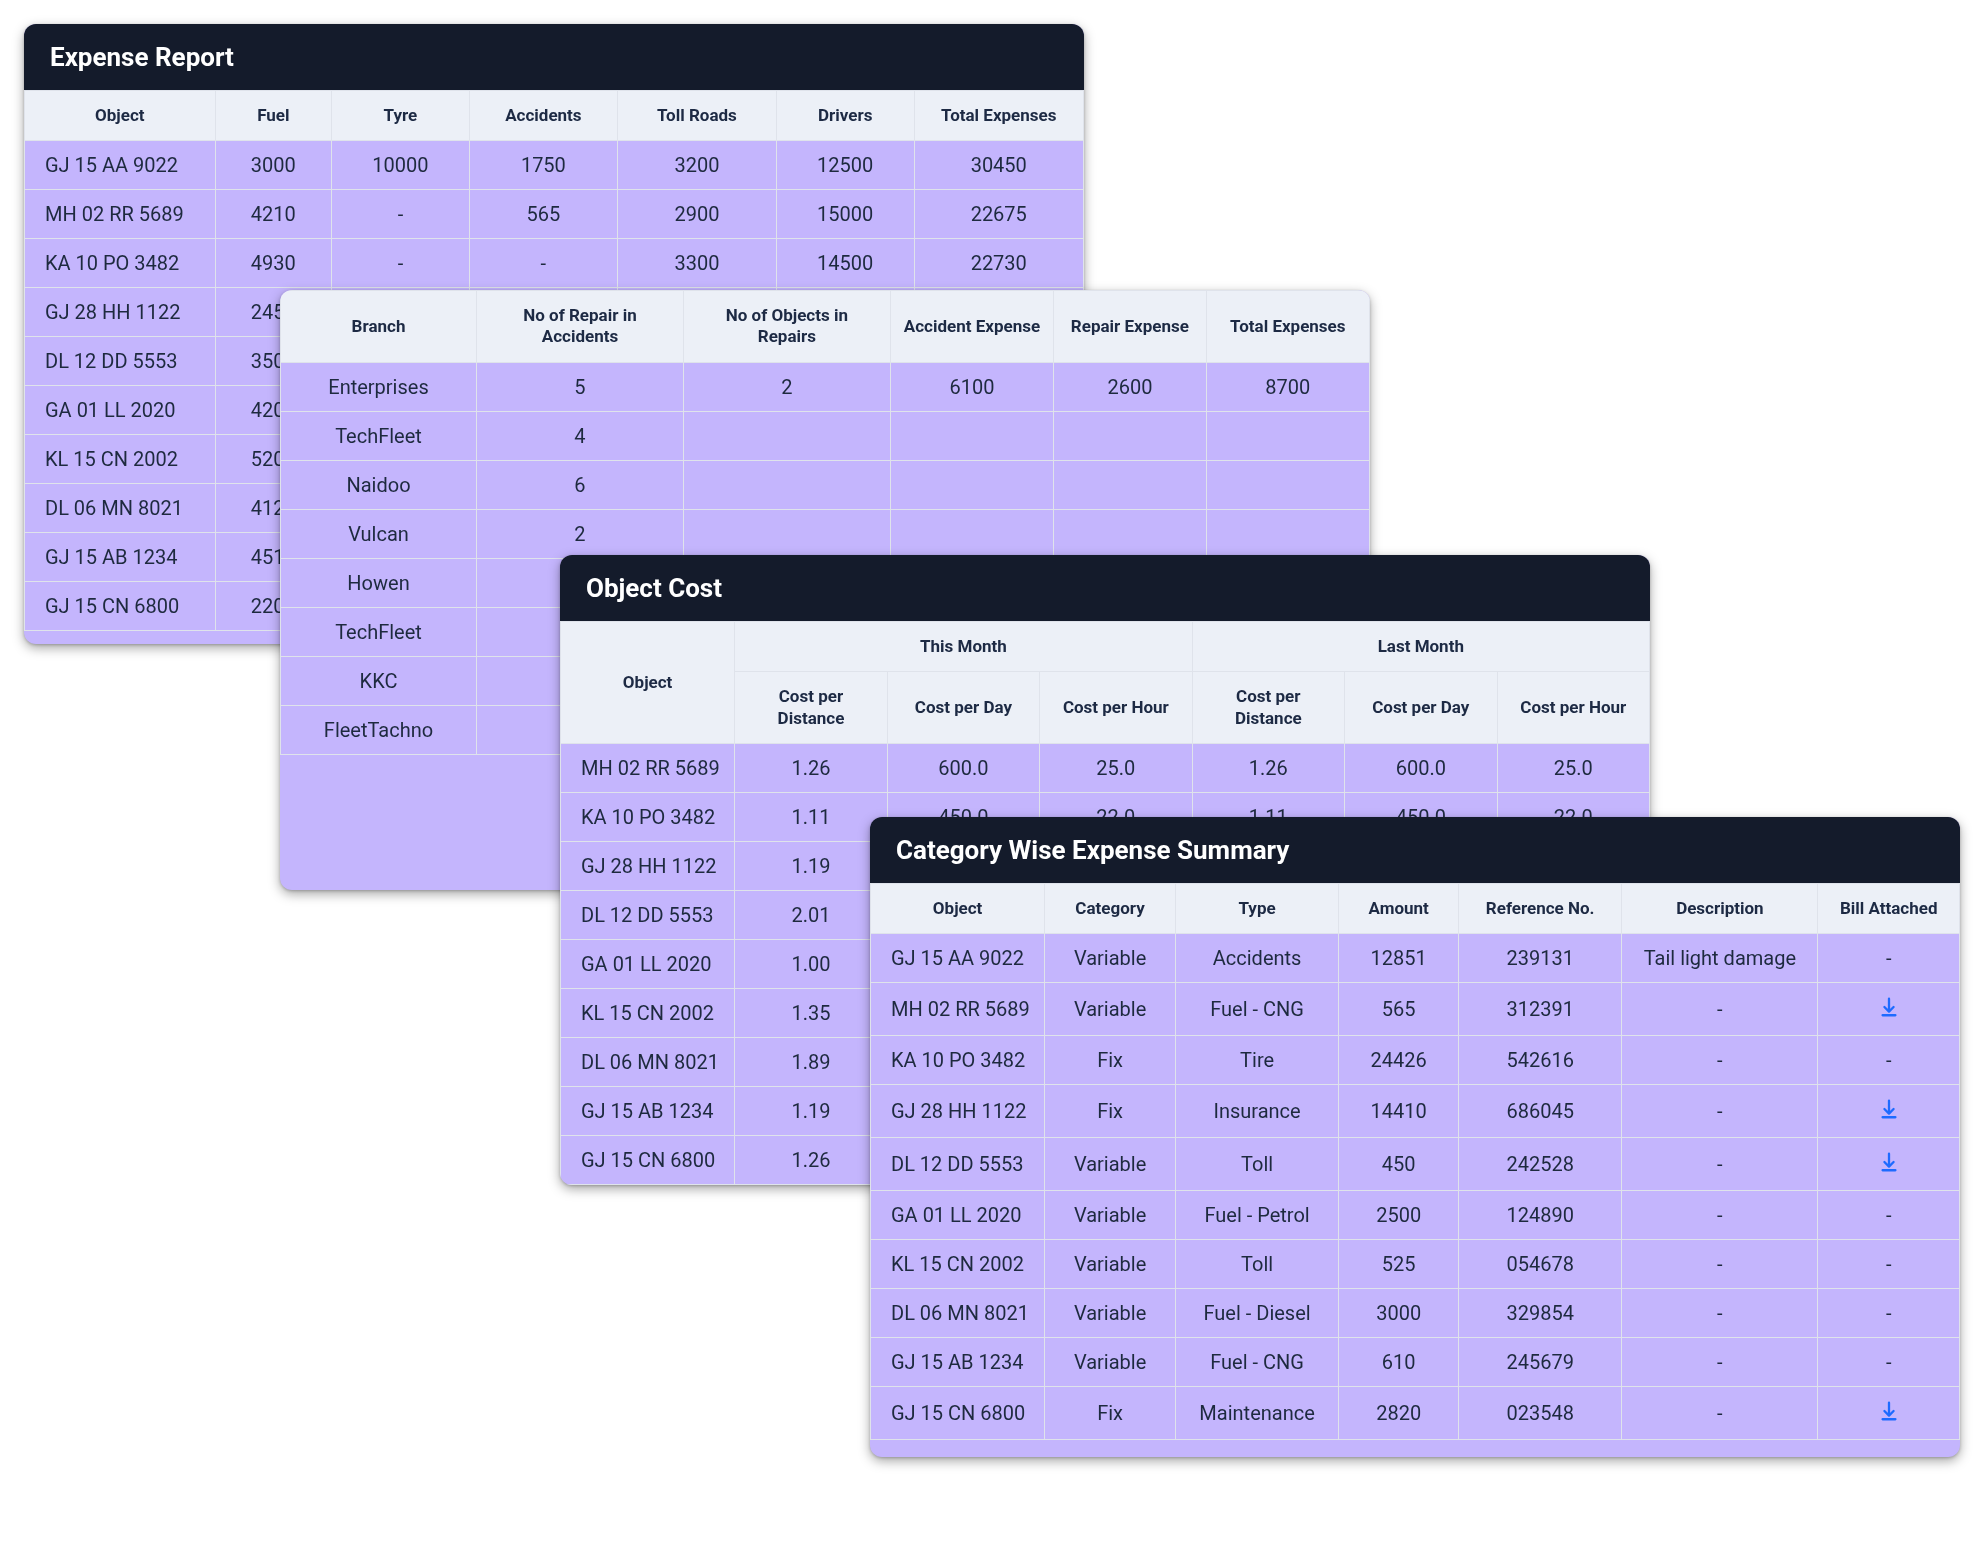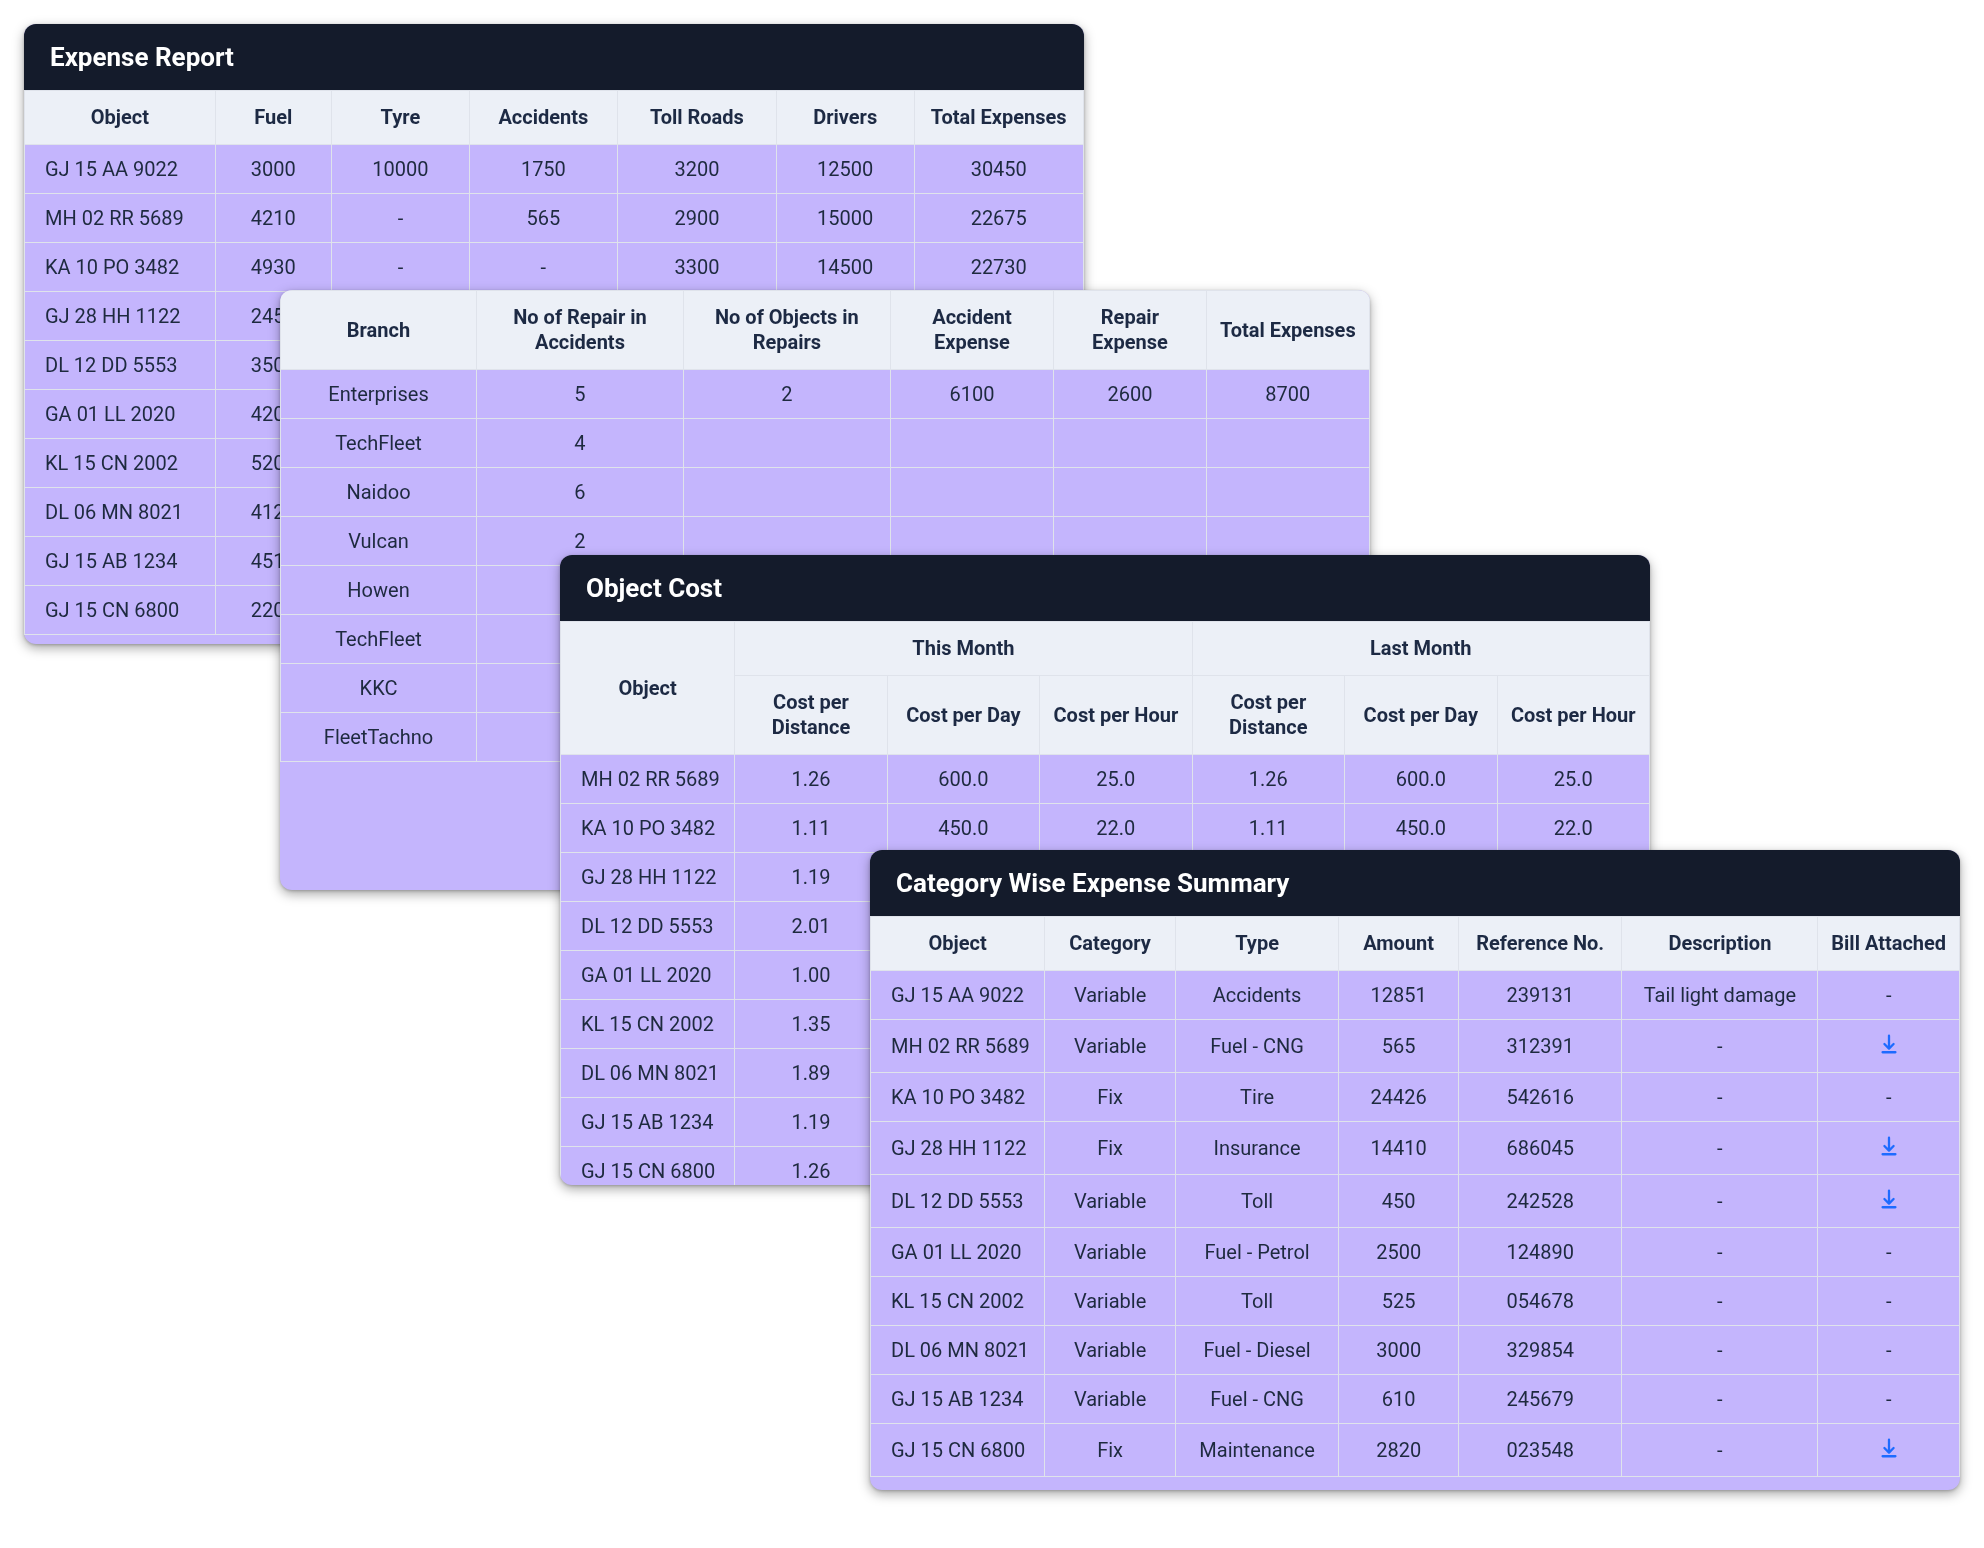--- a/index.html
+++ b/index.html
@@ -43,21 +43,21 @@
   }
   th, td {
     border: 1px solid var(--border);
     text-align: center;
     vertical-align: middle;
   }
   th {
     background: var(--th-bg);
     color: var(--th-text);
     font-weight: 700;
-    font-size: 20px;
+    font-size: 17px;
     padding: 14px 12px;
     line-height: 1.25;
   }
   td {
     font-size: 20px;
     padding: 12px 10px;
     color: var(--cell-text);
   }
   td.left, th.left { text-align: left; padding-left: 20px; margin-left: 20px; }
   .dl-icon {
@@ -68,21 +68,21 @@
     height: 24px;
     color: var(--link-blue);
     cursor: pointer;
   }
   .dl-icon svg { width: 22px; height: 22px; }
 
   
   .card.expense   { left: 24px;  top: 24px;  width: 1060px; height: 620px; z-index: 1; }
   .card.maint     { left: 280px; top: 290px; width: 1090px; height: 600px; z-index: 2; }
   .card.objcost   { left: 560px; top: 555px; width: 1090px; height: 630px; z-index: 3; }
-  .card.catwise   { left: 870px; top: 850px; width: 1090px; height: 640px; z-index: 4; }
+  .card.catwise   { left: 870px; top: 817px; width: 1090px; height: 640px; z-index: 4; }
 </style>
 </head>
 <body>
 <div class="stage">
 
   <div class="card expense">
     <div class="card-header">Expense Report</div>
     <table>
       <colgroup>
         <col style="width:18%">

